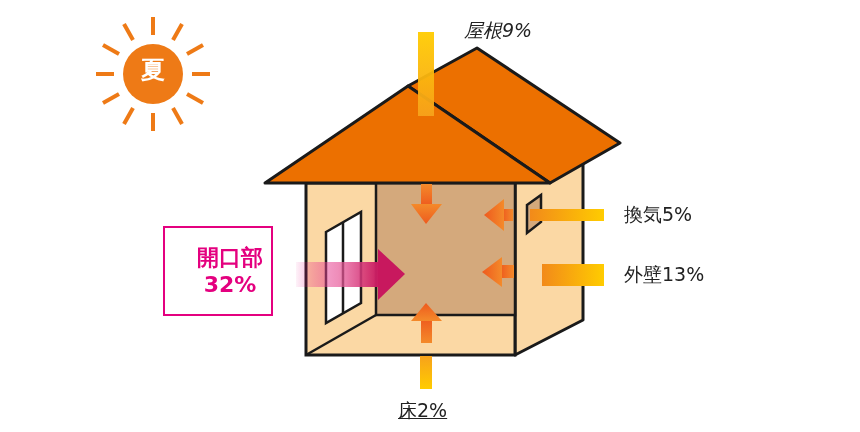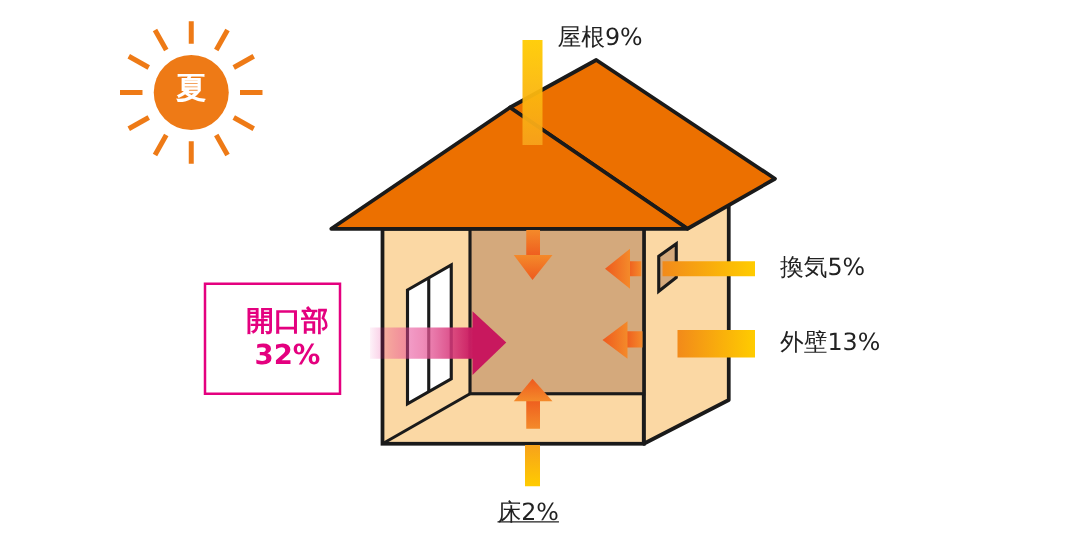--- a/index.html
+++ b/index.html
@@ -107,21 +107,21 @@
   </g>
 
   <g>
     <rect x="296" y="262" width="84" height="25" fill="url(#gMagenta)"></rect>
     <polygon points="378,249 378,300 405,274" fill="#c8185e"></polygon>
   </g>
 </svg>
 
 <div class="season">夏</div>
 
-<div class="lbl" style="left:446px; top:21px;">屋根9%</div>
+<div class="lbl" style="left:464px; top:21px;font-style:italic;">屋根9%</div>
 <div class="lbl" style="left:624px; top:205px;">換気5%</div>
 <div class="lbl" style="left:624px; top:265px;">外壁13%</div>
 <div class="lbl" style="left:398px; top:401px;text-decoration:underline;">床2%</div>
 
 <div class="opening-box">
   <span>開口部</span>
   <span>32%</span>
 </div>
 
 </body></html>

